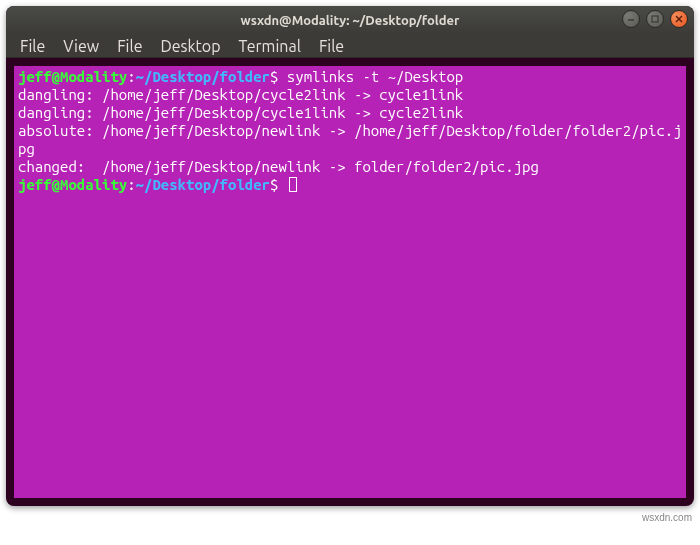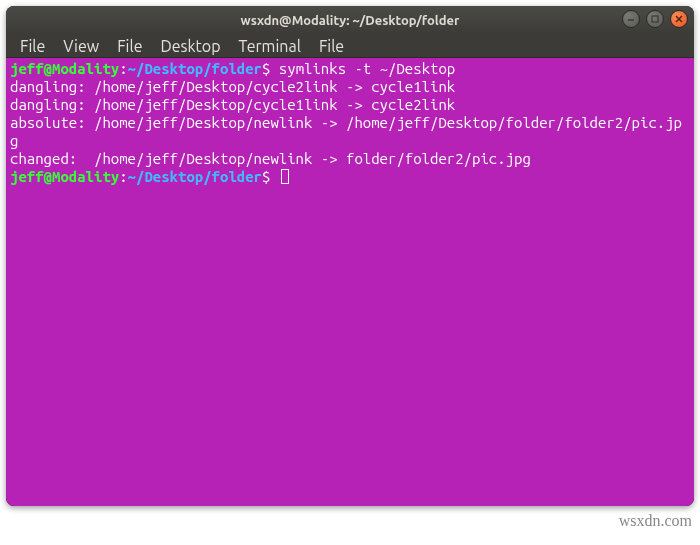--- a/index.html
+++ b/index.html
@@ -69,40 +69,40 @@
   .terminal {
     flex: 1;
     background: #b522b5;
     color: #eeeeee;
     font-family: "Ubuntu Mono", "DejaVu Sans Mono", monospace;
     font-size: 15px;
     line-height: 18px;
     padding: 2px 4px;
     white-space: pre-wrap;
     word-break: break-all;
-    margin: 0;
+    margin: 8px;
   }
   .terminal .user { color: #37ff37; font-weight: bold; }
   .terminal .path { color: #42b9ff; font-weight: bold; }
   .terminal .cmd  { color: #ffffff; }
   .terminal .out  { color: #ffffff; }
   .terminal .cursor {
     display: inline-block;
     width: 8px; height: 15px;
     border: 1px solid #ffffff;
     vertical-align: -2px;
     margin-left: 2px;
   }
   .watermark {
     position: absolute;
     right: 8px;
     top: 512px;
-    font-size: 16px;
+    font-size: 10px;
     color: #888;
-    font-family: Liberation Serif, serif;
+    font-family: Liberation Sans, sans-serif;
   }
 </style>
 </head>
 <body>
 
 <div class="window">
 
   <div class="titlebar">
     <span>wsxdn@Modality: ~/Desktop/folder</span>
     <div class="title-controls">

